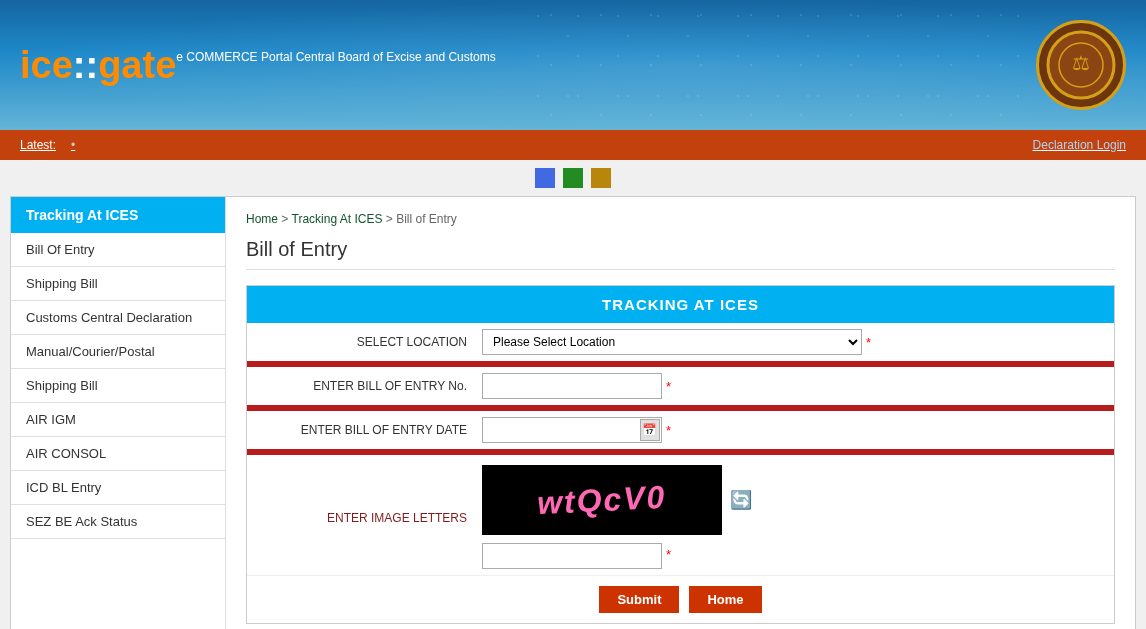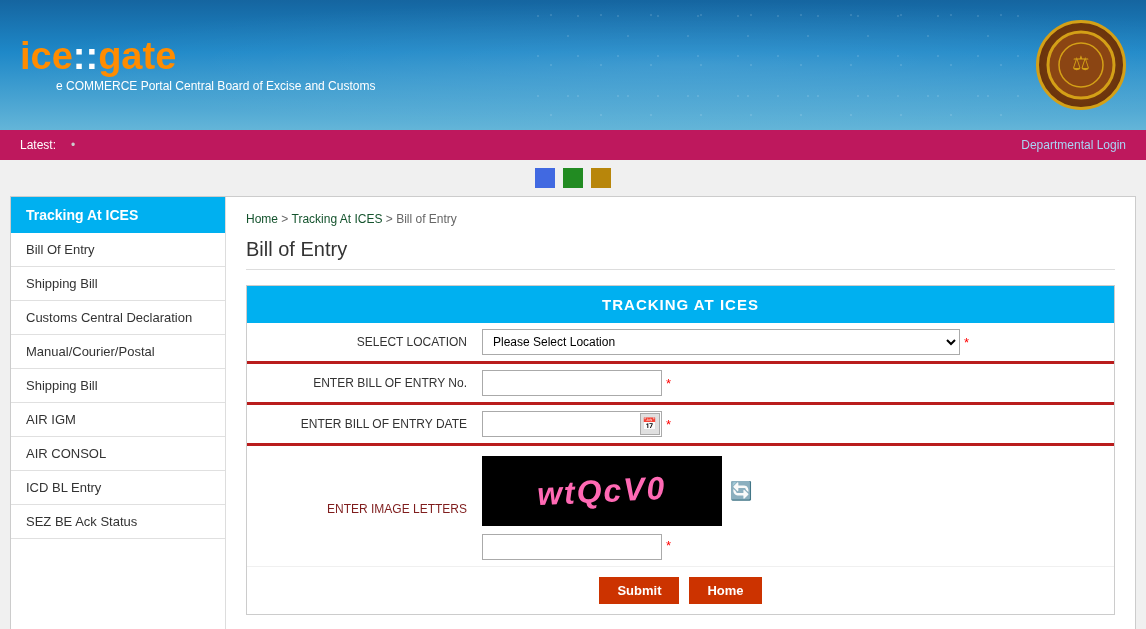--- a/index.html
+++ b/index.html
@@ -23,37 +23,35 @@
         linear-gradient(180deg, #1565a0 0%, #1e88c8 40%, #64b5d8 100%);
     }
     .header-logo {
       position: relative;
       z-index: 2;
       display: flex;
       align-items: center;
     }
     .logo-text {
       display: flex;
-      flex-direction: column;
     }
     .logo-icegate {
       font-size: 38px;
       font-weight: bold;
       color: white;
       font-family: Arial, sans-serif;
       line-height: 1;
     }
     .logo-icegate span.ice { color: #ff8c00; }
     .logo-icegate span.gate { color: #ff8c00; }
     .logo-icegate span.dots { color: white; }
     .logo-subtitle {
       color: white;
       font-size: 12px;
       margin-top: 4px;
-      margin-left: 36px;
     }
     .header-right-emblem {
       position: absolute;
       right: 20px;
       top: 50%;
       transform: translateY(-50%);
       z-index: 2;
       width: 90px;
       height: 90px;
       background: radial-gradient(circle, #8b4513, #5c2d0a);
@@ -75,26 +73,27 @@
       opacity: 0.4;
       background-image: 
         radial-gradient(circle at 30% 40%, rgba(255,255,255,0.3) 1px, transparent 1px),
         radial-gradient(circle at 70% 60%, rgba(255,255,255,0.3) 1px, transparent 1px),
         radial-gradient(circle at 50% 30%, rgba(255,255,255,0.3) 1px, transparent 1px);
       background-size: 40px 40px, 60px 60px, 50px 50px;
     }
 
     
     .top-nav {
-      background: #be185d;
+      background: #c2410c;
       color: white;
       padding: 8px 20px;
       display: flex;
       align-items: center;
       font-size: 12px;
+      text-decoration: underline;
     }
     .top-nav .latest { margin-right: 10px; }
     .top-nav .dot { color: #ccc; margin: 0 5px; }
     .top-nav .dept-login {
       margin-left: auto;
       color: #aad4f5;
       cursor: pointer;
       text-decoration: none;
     }
 
@@ -180,21 +179,21 @@
       text-align: center;
       padding: 10px;
       font-size: 15px;
       font-weight: bold;
       letter-spacing: 1px;
     }
     .form-row {
       display: flex;
       align-items: center;
       padding: 6px 15px;
-      border-bottom: 3px solid #b91c1c;
+      border-bottom: 6px solid #b91c1c;
     }
     .form-label {
       width: 220px;
       min-width: 220px;
       text-align: right;
       padding-right: 15px;
       font-size: 12px;
       color: #333;
       font-weight: 500;
     }
@@ -209,21 +208,21 @@
       border: 1px solid #aaa;
       padding: 4px 6px;
       font-size: 12px;
       width: 180px;
       height: 26px;
     }
     .form-select {
       border: 1px solid #aaa;
       padding: 4px 6px;
       font-size: 12px;
-      width: 478px;
+      width: 380px;
       height: 26px;
       background: white;
     }
     .date-input-wrap {
       position: relative;
       display: inline-flex;
       align-items: center;
     }
     .date-input {
       border: 1px solid #aaa;
@@ -352,21 +351,21 @@
       <circle cx="35" cy="35" r="33" fill="#8B4513" stroke="#d4a017" stroke-width="3"></circle>
       <circle cx="35" cy="35" r="22" fill="none" stroke="#d4a017" stroke-width="1.5"></circle>
       <text x="35" y="40" text-anchor="middle" fill="#d4a017" font-size="20">⚖</text>
     </svg>
   </div>
 </div>
 
 <div class="top-nav">
   <span class="latest">Latest:</span>
   <span class="dot">•</span>
-  <a class="dept-login">Departmental Login</a>
+  <a class="dept-login">Declaration Login</a>
 </div>
 
 <div class="accessibility-bar">
   <div class="acc-icon acc-icon-blue"></div>
   <div class="acc-icon acc-icon-green"></div>
   <div class="acc-icon acc-icon-gold"></div>
 </div>
 
 <div class="main-container">
 

